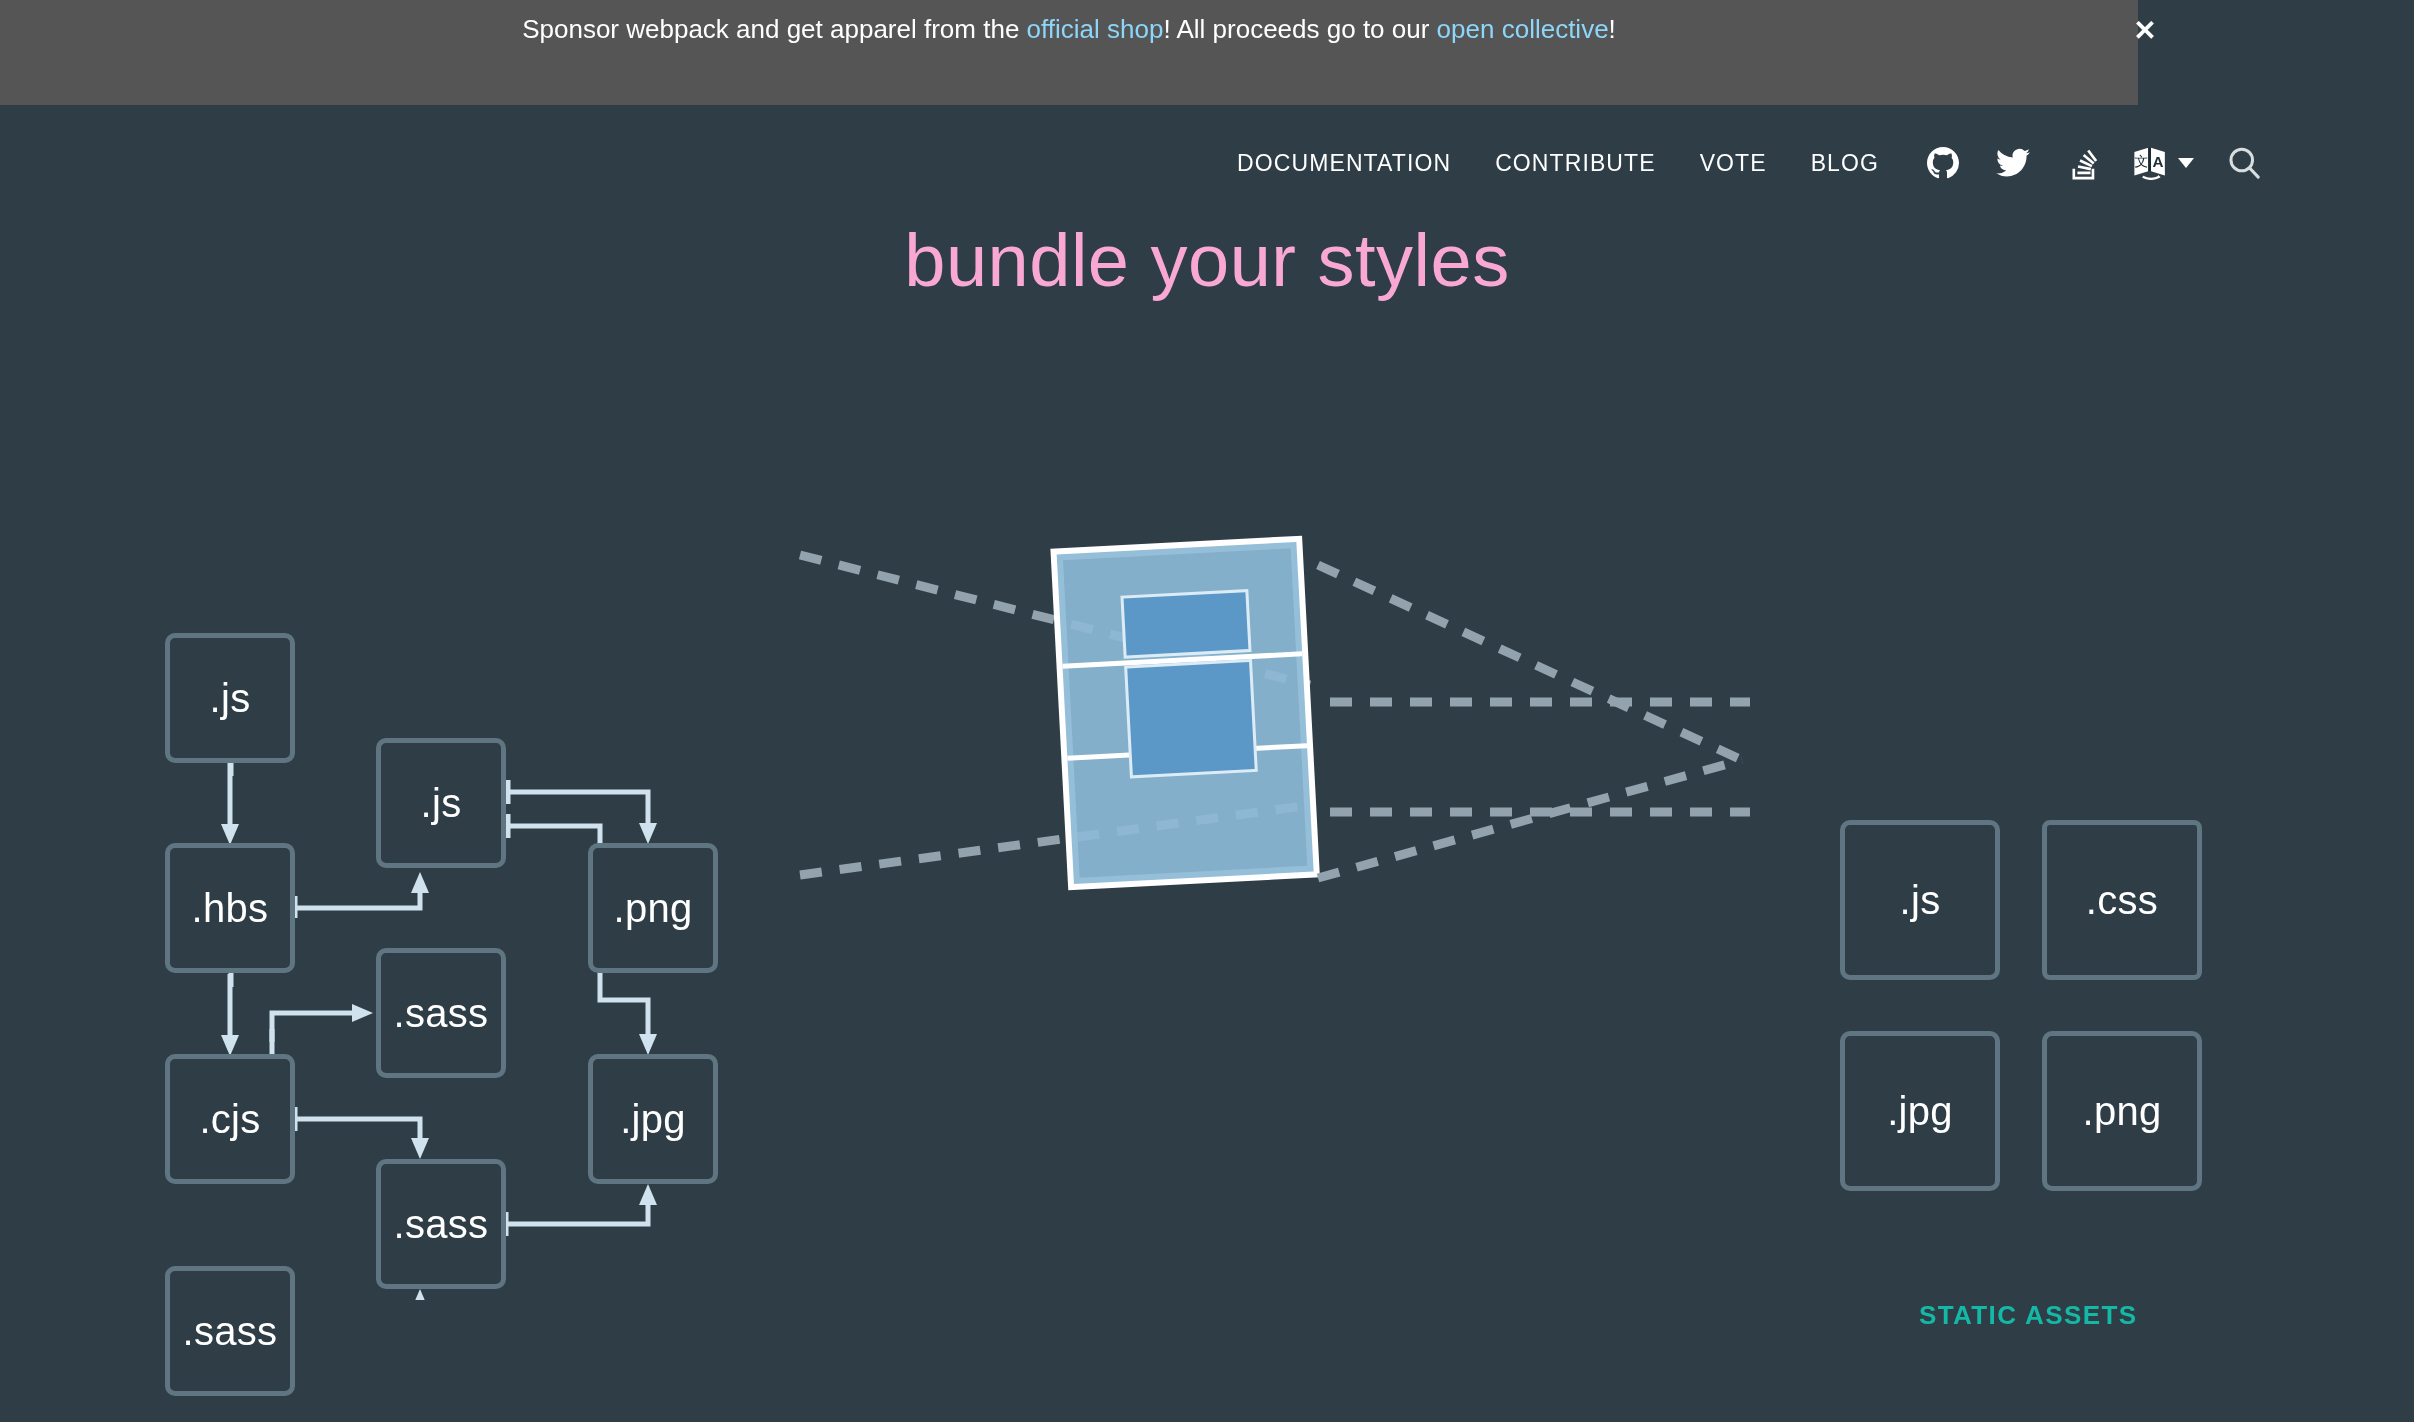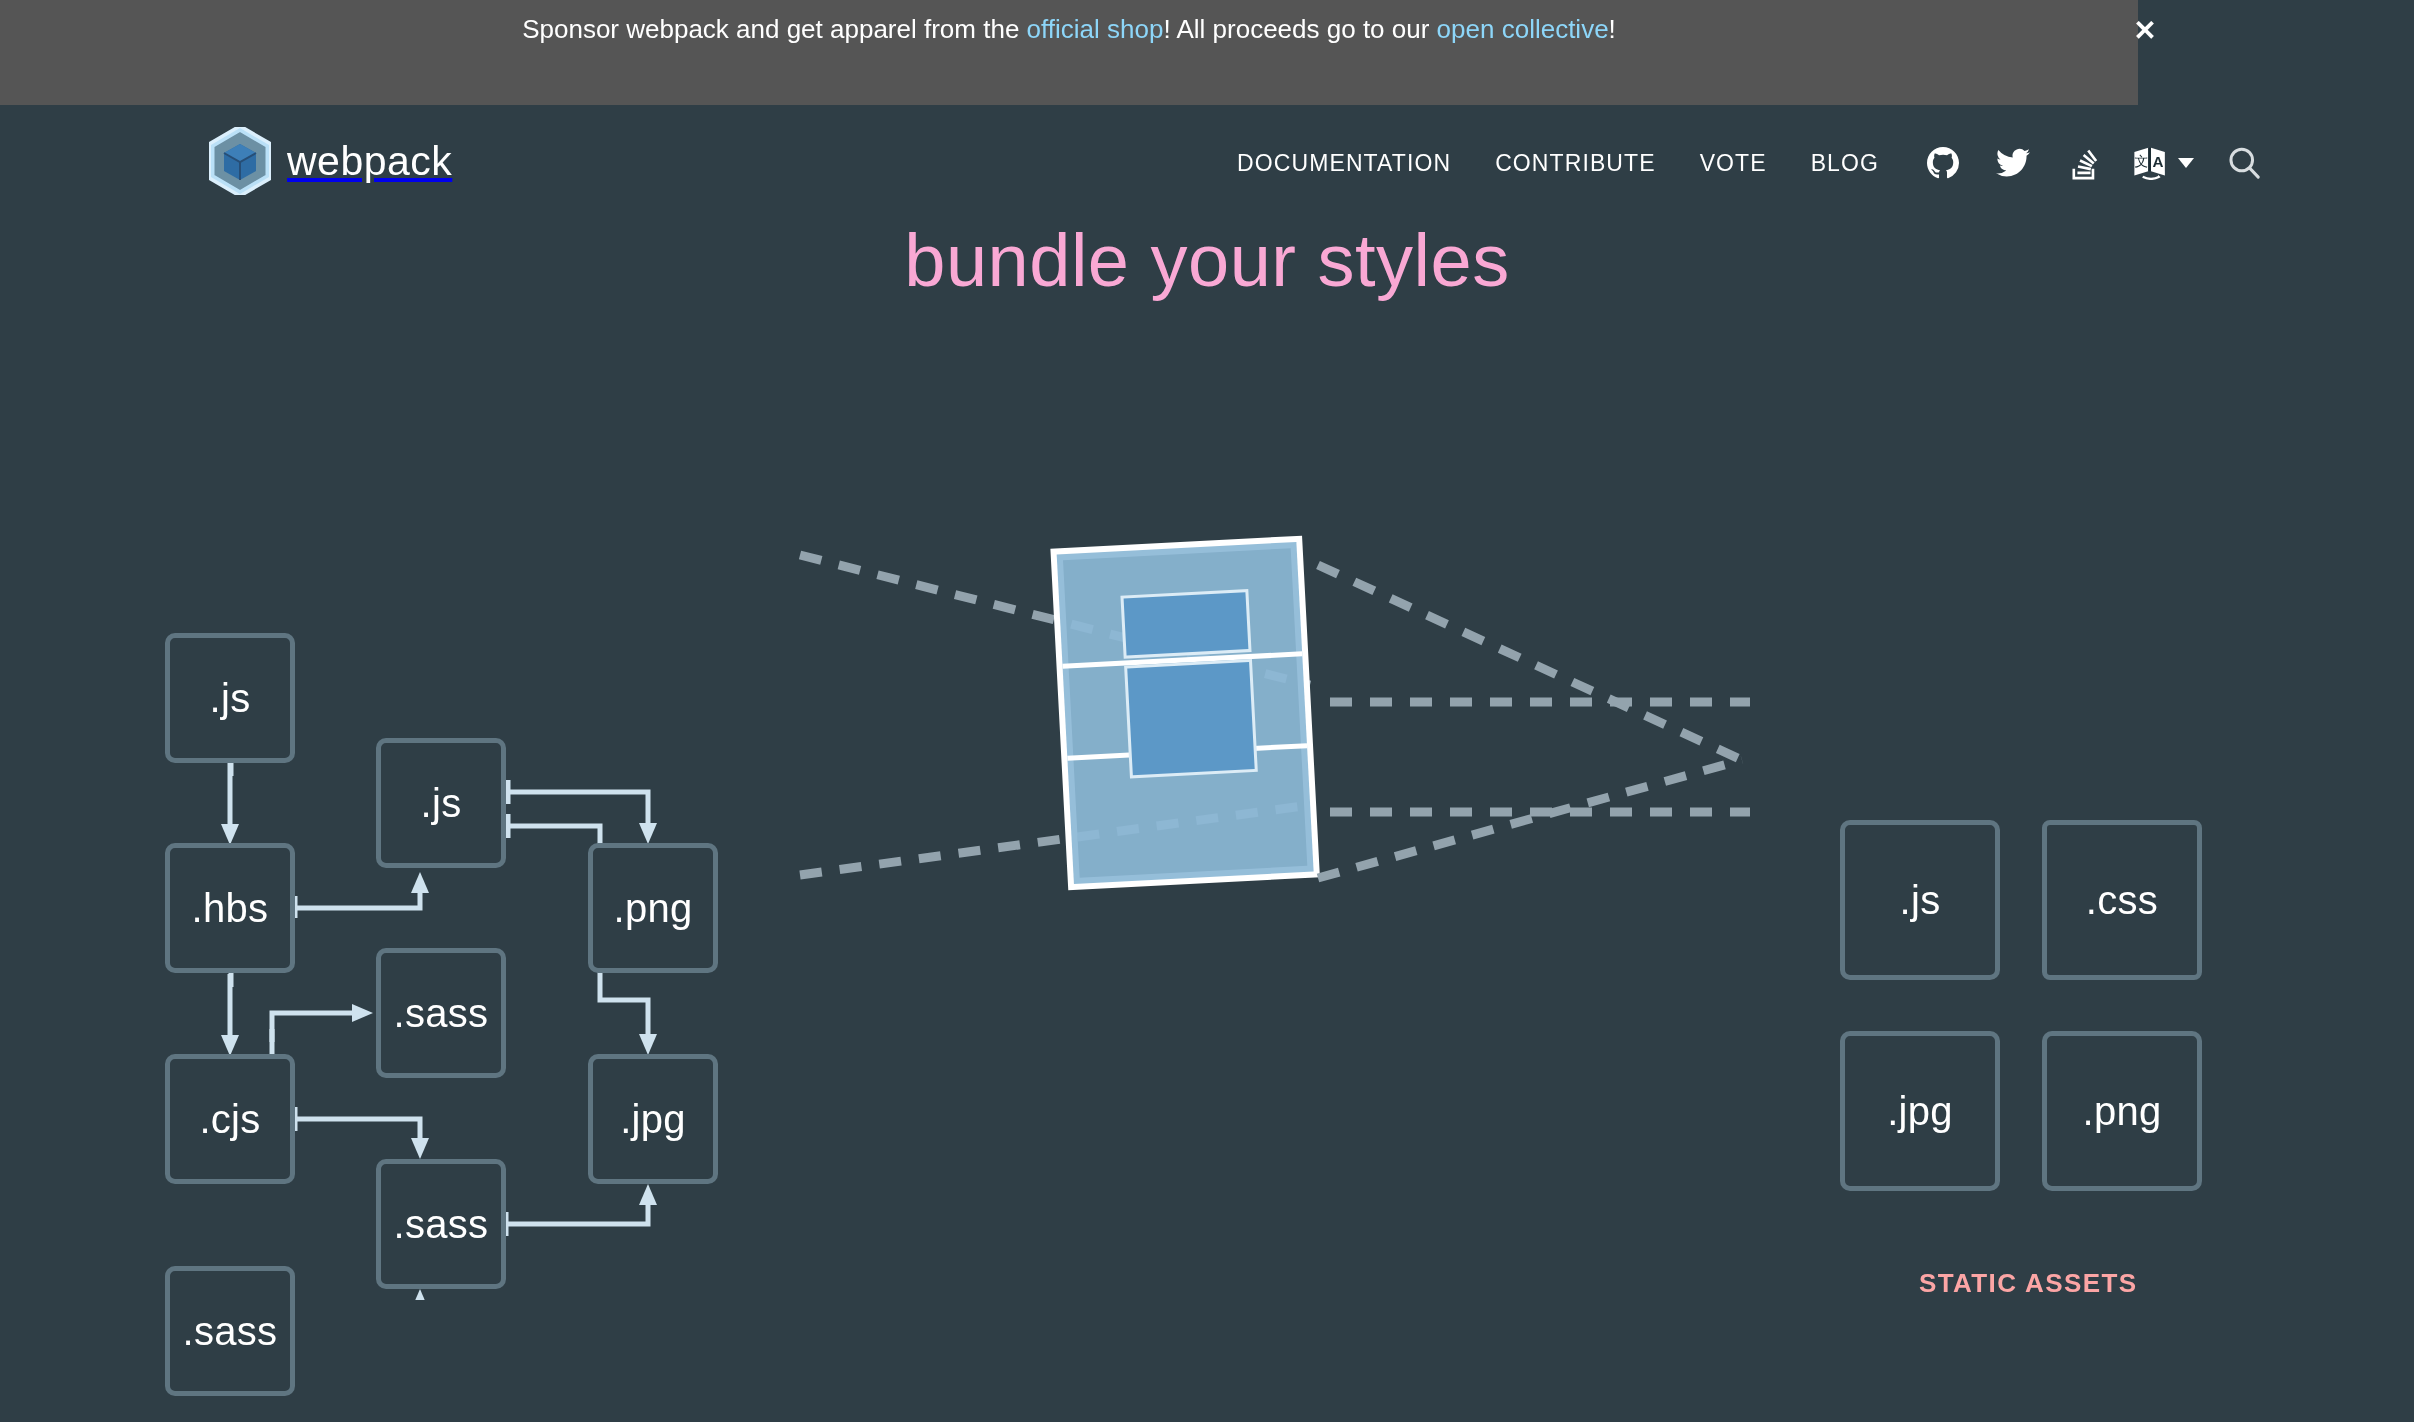--- a/index.html
+++ b/index.html
@@ -121,52 +121,40 @@
     background: #2f3e46;
     display: flex; align-items: center; justify-content: center;
     color: #ffffff;
     font-size: 40px;
     font-weight: 400;
     letter-spacing: 0.3px;
   }
 
   .caption {
     position: absolute;
-    color: #fca5a5;
+    color: #14b8a6;
     font-size: 26px;
     font-weight: bold;
     letter-spacing: 1.4px;
     white-space: nowrap;
+    margin-top: 32px;
   }
 </style>
 </head>
 <body>
 
 <div class="banner">
   <div class="banner-text">
     <span>Sponsor webpack and get apparel from the </span><a class="banner-link" href="#">official shop</a><span>! All proceeds go to our </span><a class="banner-link" href="#">open collective</a><span>!</span>
   </div>
   <button class="banner-close">✕</button>
 </div>
 
 <div class="header">
 
-  <a class="logo" href="#">
-    <span class="logo-mark">
-      <svg width="62" height="68" viewBox="0 0 62 68">
-        <polygon points="31,1 60,18 60,50 31,67 2,50 2,18" fill="none" stroke="#dbeffc" stroke-width="7"></polygon>
-        <polygon points="31,1 60,18 60,50 31,67 2,50 2,18" fill="#9fd4f2" opacity="0.55"></polygon>
-        <polygon points="31,17 47,26 47,44 31,53 15,44 15,26" fill="#2e6ca4"></polygon>
-        <polygon points="31,17 47,26 31,35 15,26" fill="#3d7fb8"></polygon>
-        <polyline points="31,35 31,53" fill="none" stroke="#274e76" stroke-width="2"></polyline>
-        <polyline points="15,26 31,35 47,26" fill="none" stroke="#274e76" stroke-width="2"></polyline>
-      </svg>
-    </span>
-    <span class="logo-text">webpack</span>
-  </a>
 
   <div class="nav">
     <a class="nav-link" href="#">DOCUMENTATION</a>
     <a class="nav-link" href="#">CONTRIBUTE</a>
     <a class="nav-link" href="#">VOTE</a>
     <a class="nav-link" href="#">BLOG</a>
 
     <span class="nav-icon">
       <svg width="32" height="32" viewBox="0 0 16 16" fill="#ffffff">
         <path d="M8 0C3.58 0 0 3.58 0 8c0 3.54 2.29 6.53 5.47 7.59.4.07.55-.17.55-.38 0-.19-.01-.82-.01-1.49-2.01.37-2.53-.49-2.69-.94-.09-.23-.48-.94-.82-1.13-.28-.15-.68-.52-.01-.53.63-.01 1.08.58 1.23.82.72 1.21 1.87.87 2.33.66.07-.52.28-.87.51-1.07-1.78-.2-3.64-.89-3.64-3.95 0-.87.31-1.59.82-2.15-.08-.2-.36-1.02.08-2.12 0 0 .67-.21 2.2.82.64-.18 1.32-.27 2-.27s1.36.09 2 .27c1.53-1.04 2.2-.82 2.2-.82.44 1.1.16 1.92.08 2.12.51.56.82 1.27.82 2.15 0 3.07-1.87 3.75-3.65 3.95.29.25.54.73.54 1.48 0 1.07-.01 1.93-.01 2.2 0 .21.15.46.55.38A8.01 8.01 0 0 0 16 8c0-4.42-3.58-8-8-8z"></path>

